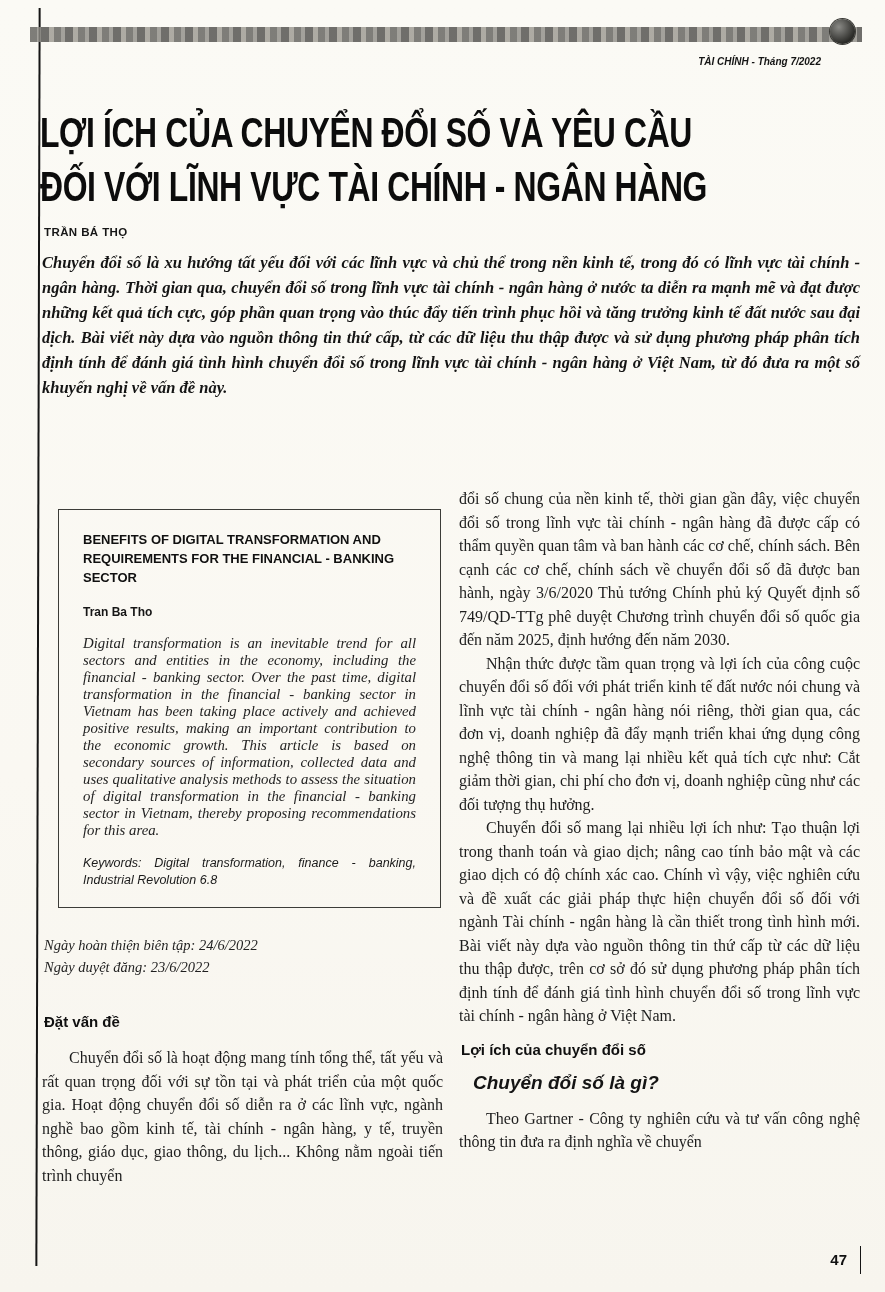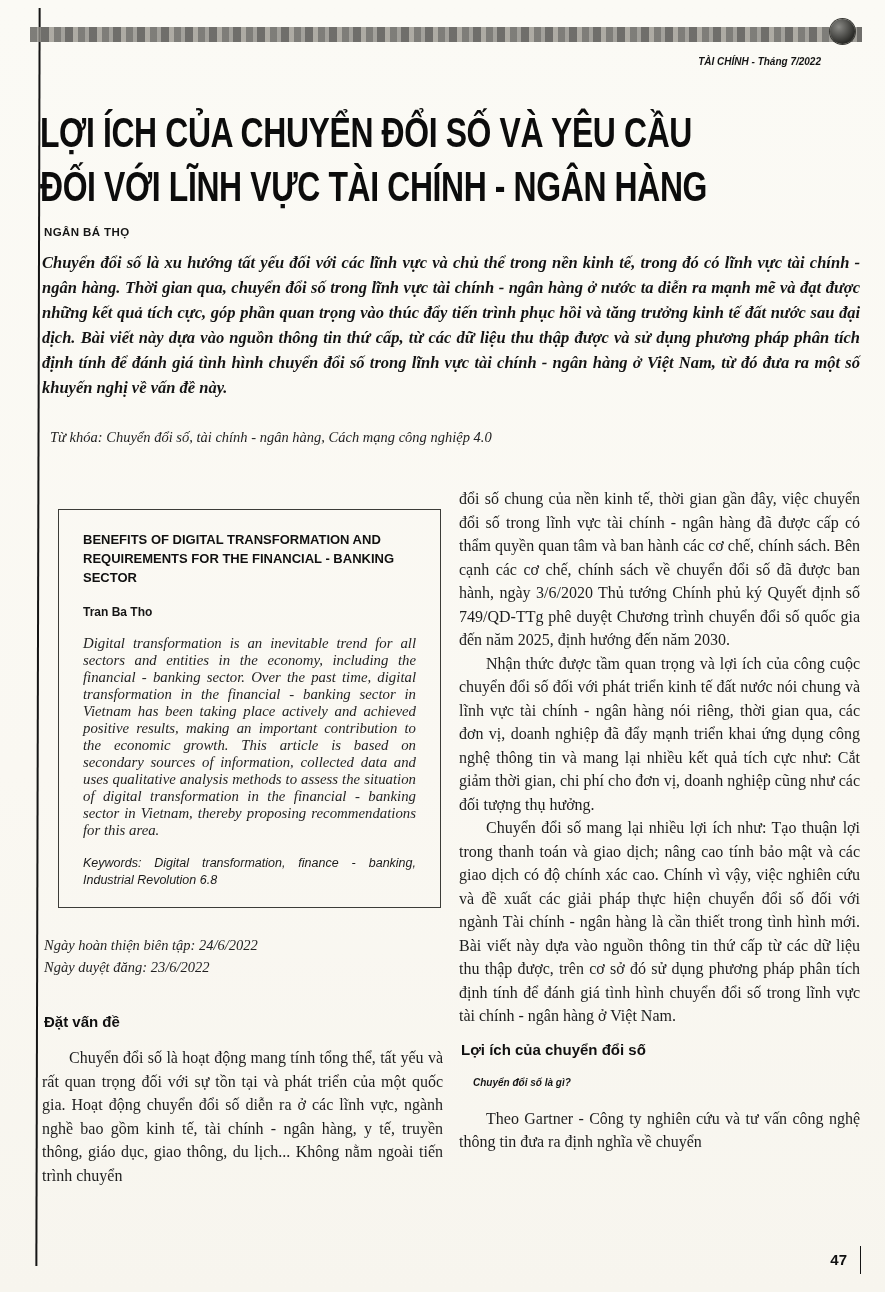--- a/index.html
+++ b/index.html
@@ -69,21 +69,21 @@
     font-size:12.5px;line-height:17px;margin-top:16px;color:#1a1a1a;
   }
   .dates{margin:26px 0 0 2px;font-style:italic;font-size:14.5px;line-height:22px;color:#1f1f1f;}
   .section-heading{
     font-family:"Liberation Sans",sans-serif;font-weight:700;font-size:15px;
     margin:32px 0 13px 2px;text-align:left;color:#101010;
   }
   .section-heading.tight{margin:10px 0 8px 2px;}
   .subsection-heading{
     font-family:"Liberation Sans",sans-serif;font-weight:700;font-style:italic;
-    font-size:10px;margin:10px 0 12px 14px;text-align:left;color:#141414;
+    font-size:19px;margin:10px 0 12px 14px;text-align:left;color:#141414;
   }
   .para{margin:0;}
   .para.indent{text-indent:27px;}
   .page-number{
     position:absolute;right:38px;bottom:24px;
     font-family:"Liberation Sans",sans-serif;font-weight:700;font-size:15px;color:#111;
   }
   .page-number-line{
     position:absolute;right:24px;bottom:18px;height:28px;width:1.5px;background:#141414;
   }
@@ -97,25 +97,24 @@
 
   <div class="header-bar"></div>
   <div class="journal-title">TÀI CHÍNH - Tháng 7/2022</div>
   <div class="journal-logo"></div>
 
   <div class="title-block">
     <div class="title-line">LỢI ÍCH CỦA CHUYỂN ĐỔI SỐ VÀ YÊU CẦU</div>
     <div class="title-line">ĐỐI VỚI LĨNH VỰC TÀI CHÍNH - NGÂN HÀNG</div>
   </div>
 
-  <div class="author-name">NGÂN BÁ THỌ</div>
+  <div class="author-name">TRẦN BÁ THỌ</div>
 
   <div class="vn-abstract">Chuyển đổi số là xu hướng tất yếu đối với các lĩnh vực và chủ thể trong nền kinh tế, trong đó có lĩnh vực tài chính - ngân hàng. Thời gian qua, chuyển đổi số trong lĩnh vực tài chính - ngân hàng ở nước ta diễn ra mạnh mẽ và đạt được những kết quả tích cực, góp phần quan trọng vào thúc đẩy tiến trình phục hồi và tăng trưởng kinh tế đất nước sau đại dịch. Bài viết này dựa vào nguồn thông tin thứ cấp, từ các dữ liệu thu thập được và sử dụng phương pháp phân tích định tính để đánh giá tình hình chuyển đổi số trong lĩnh vực tài chính - ngân hàng ở Việt Nam, từ đó đưa ra một số khuyến nghị về vấn đề này.</div>
 
-  <div class="vn-keywords">Từ khóa: Chuyển đổi số, tài chính - ngân hàng, Cách mạng công nghiệp 4.0</div>
 
   <div class="columns">
 
     <div class="col">
 
       <div class="en-box">
         <div class="en-title">BENEFITS OF DIGITAL TRANSFORMATION AND REQUIREMENTS FOR THE FINANCIAL - BANKING SECTOR</div>
         <div class="en-author">Tran Ba Tho</div>
         <div class="en-abstract">Digital transformation is an inevitable trend for all sectors and entities in the economy, including the financial - banking sector. Over the past time, digital transformation in the financial - banking sector in Vietnam has been taking place actively and achieved positive results, making an important contribution to the economic growth. This article is based on secondary sources of information, collected data and uses qualitative analysis methods to assess the situation of digital transformation in the financial - banking sector in Vietnam, thereby proposing recommendations for this area.</div>
         <div class="en-keywords">Keywords: Digital transformation, finance - banking, Industrial Revolution 6.8</div>

